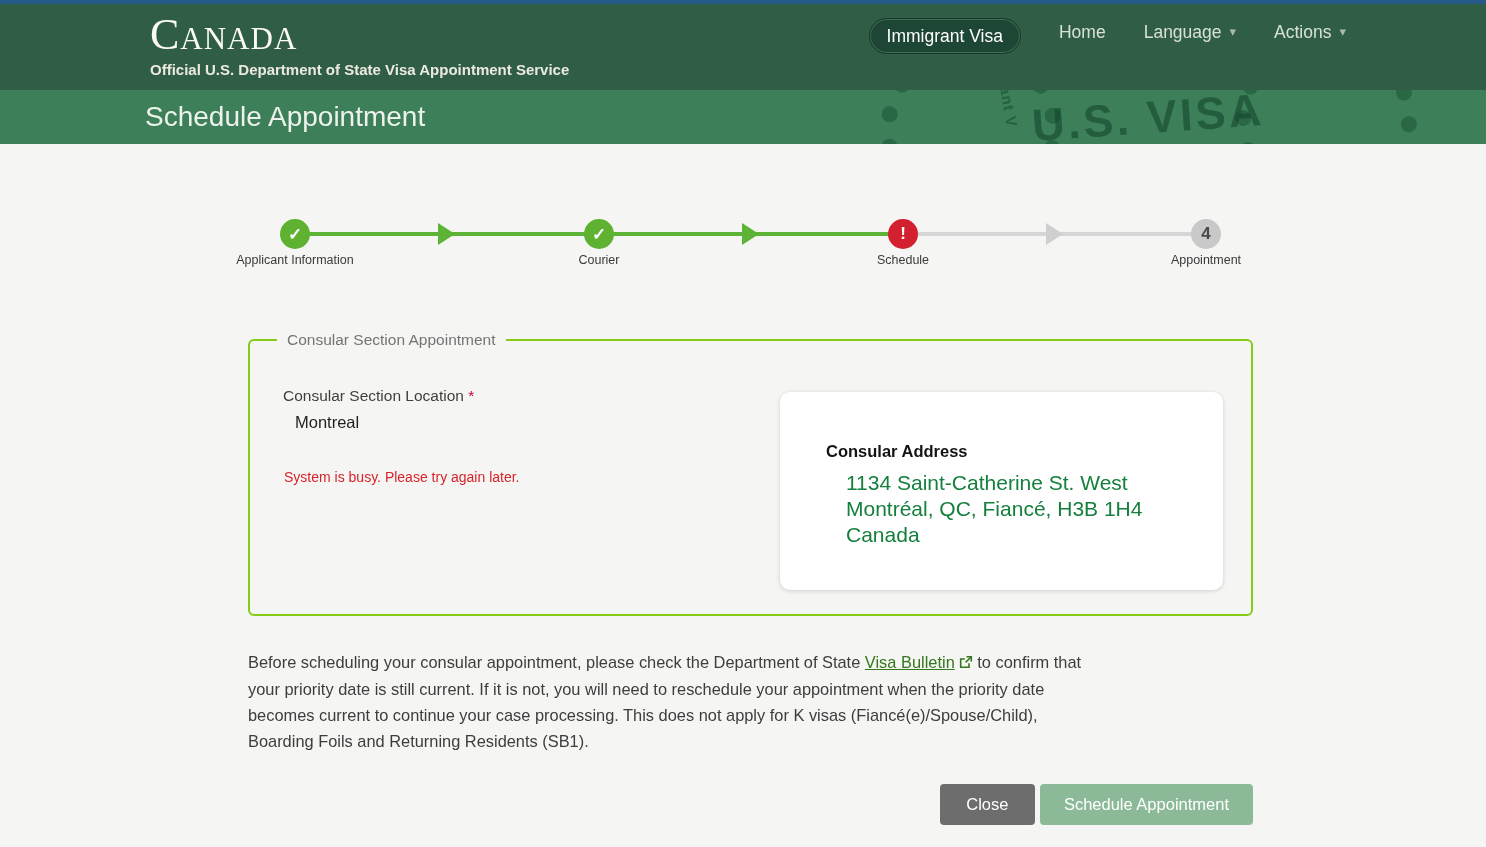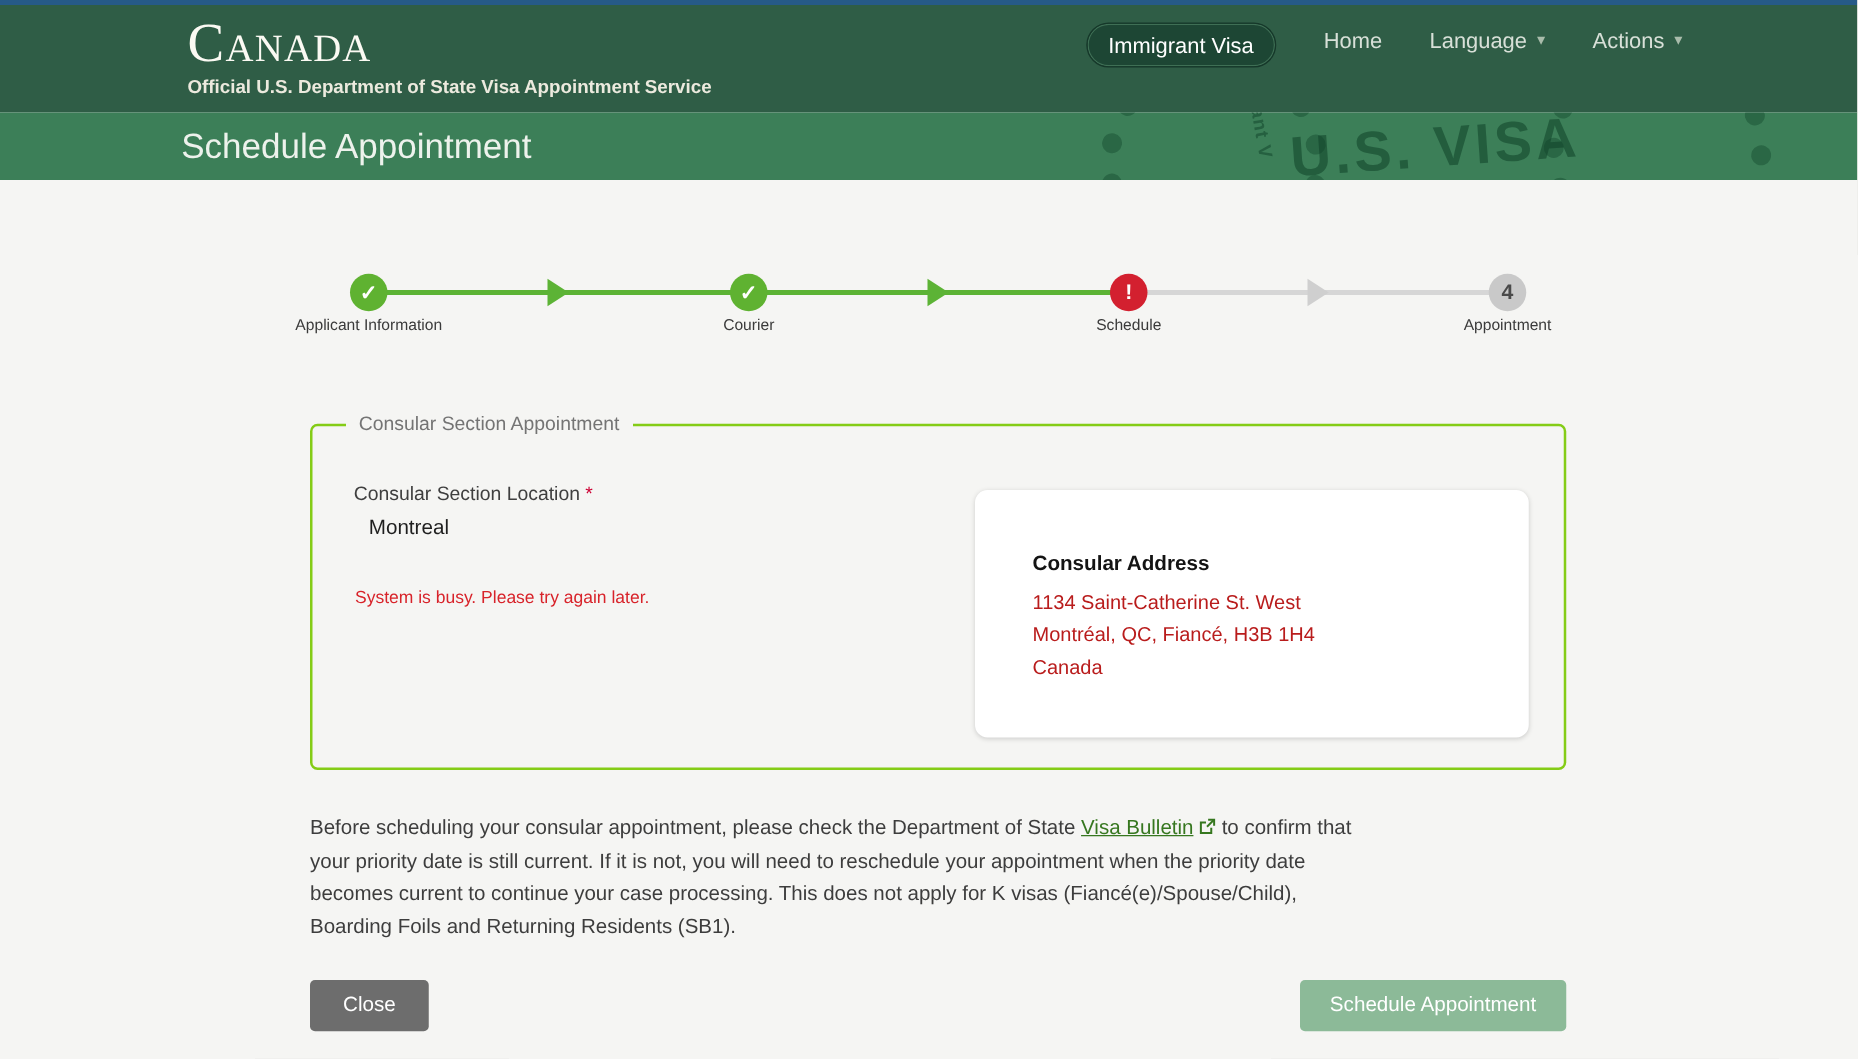--- a/index.html
+++ b/index.html
@@ -51,29 +51,29 @@
                 border:2px solid #84cc16;border-radius:6px;margin:0;padding:0;}
   fieldset.appt legend{margin-left:27px;padding:0 10px;font-size:15.5px;color:#747474;}
   .loc-label{position:absolute;left:33px;top:38px;font-size:15.5px;color:#3f3f3f;}
   .req{color:#cc0033;}
   .loc-value{position:absolute;left:33px;top:64px;font-size:16.5px;font-weight:normal;color:#1f1f1f;margin-left:12px;}
   .err-msg{position:absolute;left:34px;top:120px;font-size:14px;color:#d8232a;}
   .addr-card{position:absolute;left:530px;top:43px;width:443px;height:198px;background:#ffffff;
              border-radius:10px;box-shadow:0 1px 4px rgba(0,0,0,.16);box-sizing:border-box;
              padding:50px 20px 0 46px;}
   .addr-title{font-size:16.5px;font-weight:bold;color:#141414;margin-bottom:9px;}
-  .addr-line{font-size:16px;color:#b91c1c;line-height:26px;}
+  .addr-line{font-size:21px;color:#15803d;line-height:26px;margin-left:20px;}
 
   
   .notice{position:absolute;left:248px;top:649px;width:836px;font-size:16.4px;line-height:26px;color:#3d3d3d;}
   .notice a{color:#36771f;text-decoration:underline;cursor:pointer;}
   .ext-icon{display:inline-block;vertical-align:-1px;margin-left:4px;}
 
   
-  .btn-row{position:absolute;left:248px;top:784px;width:1005px;display:flex;justify-content:space-between;gap:5px;}
+  .btn-row{position:absolute;left:248px;top:784px;width:1005px;display:flex;justify-content:flex-end;gap:5px;}
   .btn{height:41px;line-height:41px;border:none;border-radius:4px;color:#ffffff;font-size:16.5px;
        font-family:"Liberation Sans",sans-serif;text-align:center;cursor:pointer;padding:0 24px;}
   .btn-close{background:#6d6d6d;min-width:95px;box-sizing:border-box;}
   .btn-schedule{background:#8cba98;min-width:211px;box-sizing:border-box;}
 </style>
 </head>
 <body>
 
 <div class="page">
 

